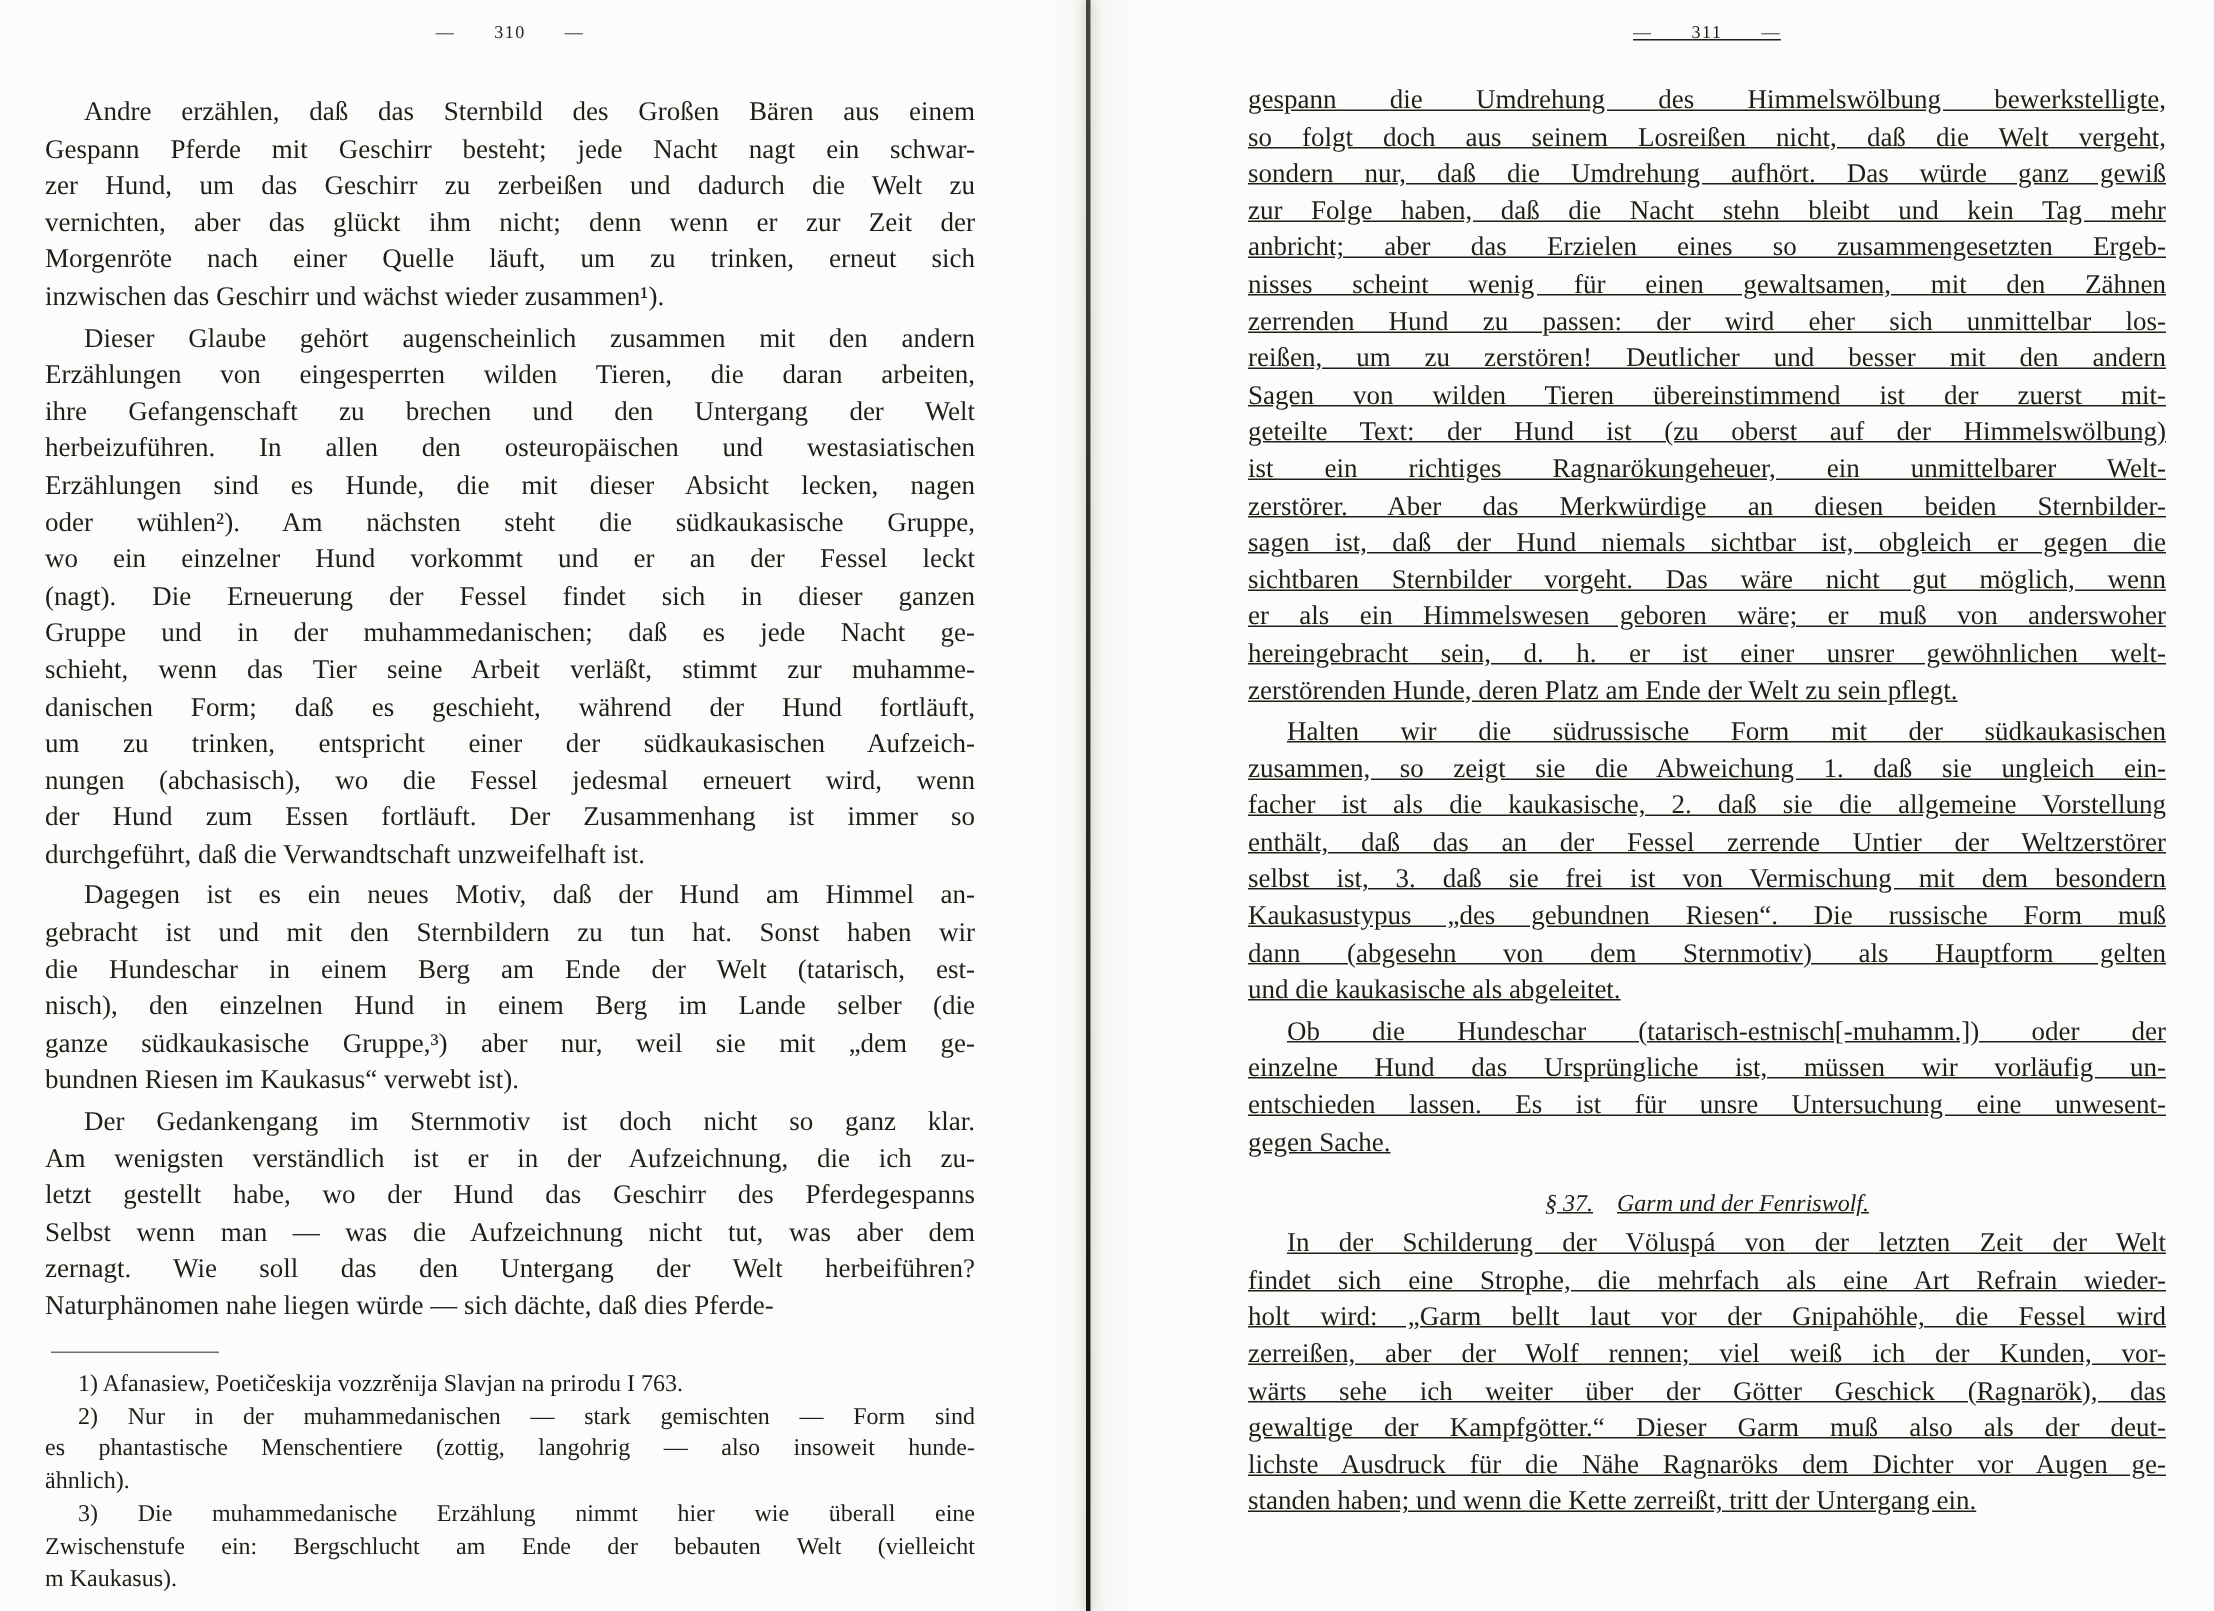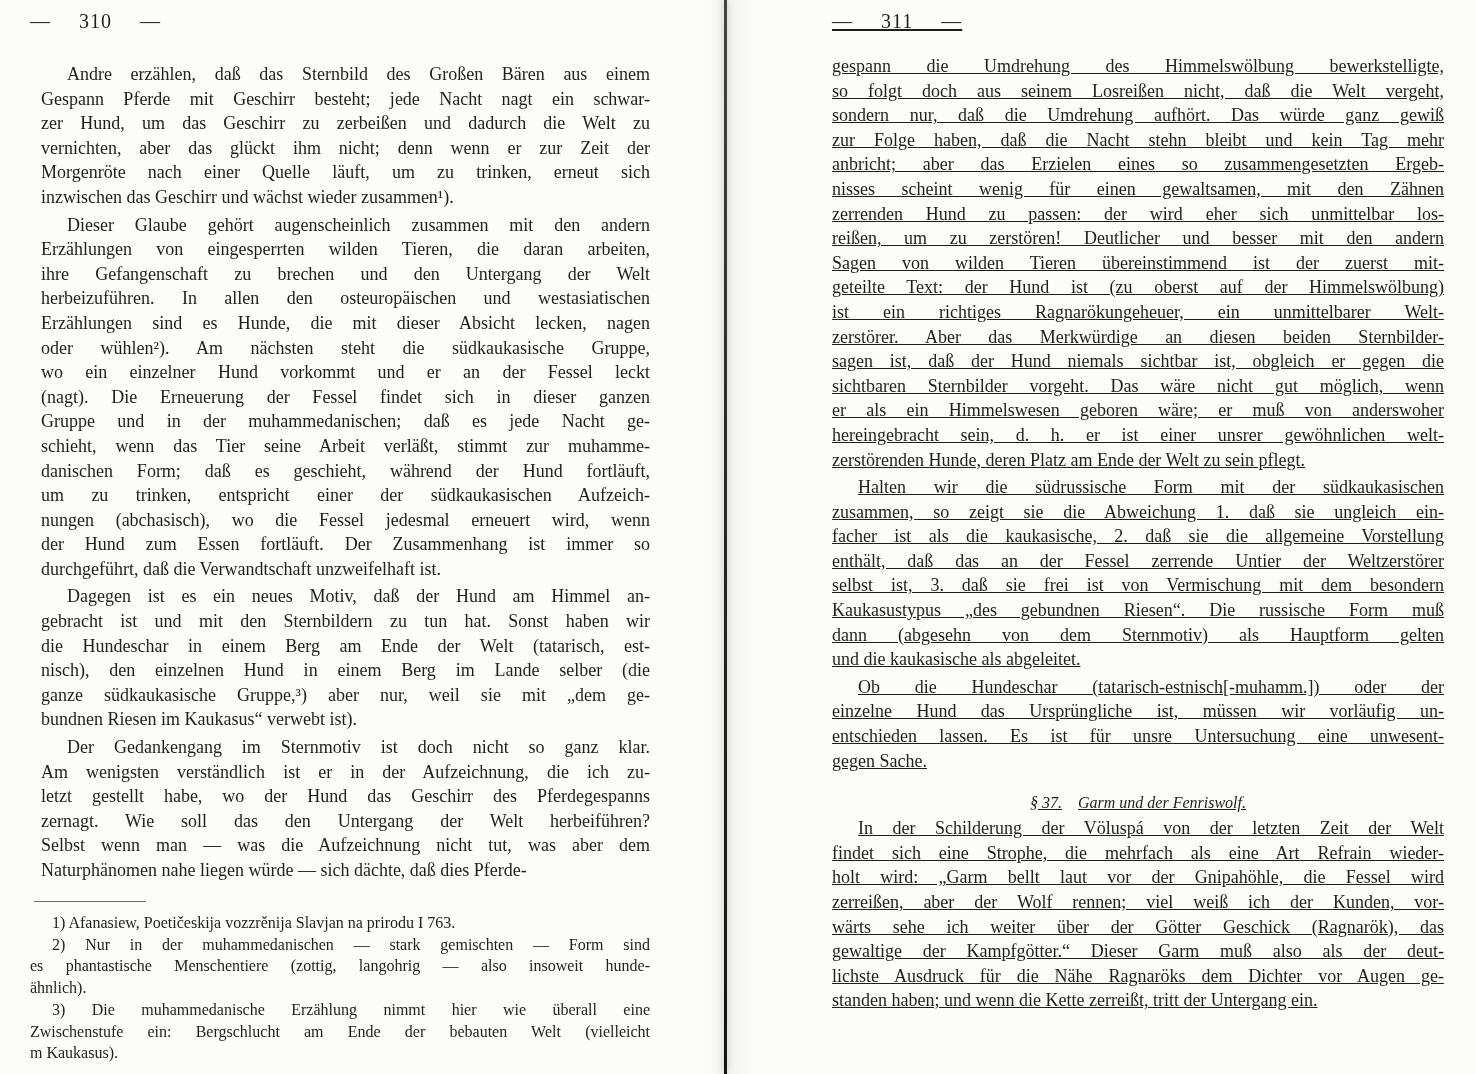--- a/index.html
+++ b/index.html
@@ -7,24 +7,24 @@
     width:1476px; height:1074px;
     background: var(--paper, #fcfcfa);
     font-family: "Liberation Serif", serif;
     color: var(--ink, #201e1b);
     position:relative; overflow:hidden;
   }
   .page { position:absolute; top:0; }
   #left-page  { left:30px;  width:620px; }
   #right-page { left:832px; width:612px;text-decoration:underline; }
   .page-header {
-    margin-top:8px; font-size:20px; line-height:26px;
+    text-align:center; margin-top:8px; font-size:12px; line-height:26px;
     word-spacing:22px; letter-spacing:1px; color: var(--ink, #201e1b);
   }
-  #left-page  .page-body { margin-top:28px;margin-left:11px; }
+  #left-page  .page-body { margin-top:28px; }
   #right-page .page-body { margin-top:20px; }
   .para { margin:0 0 3px 0; }
   .line {
     font-size:18px; line-height:24.6px;
     text-align:justify; text-align-last:left;
     white-space:normal;
   }
   .line.j { text-align-last:justify; }
   .para.indent .line:first-child { text-indent:26px; }
   .section-heading {
@@ -89,22 +89,22 @@
         <div class="line j">gebracht ist und mit den Sternbildern zu tun hat.  Sonst haben wir</div>
         <div class="line j">die Hundeschar in einem Berg am Ende der Welt (tatarisch, est-</div>
         <div class="line j">nisch), den einzelnen Hund in einem Berg im Lande selber (die</div>
         <div class="line j">ganze südkaukasische Gruppe,³) aber nur, weil sie mit „dem ge-</div>
         <div class="line">bundnen Riesen im Kaukasus“ verwebt ist).</div>
       </div>
       <div class="para indent">
         <div class="line j">Der Gedankengang im Sternmotiv ist doch nicht so ganz klar.</div>
         <div class="line j">Am wenigsten verständlich ist er in der Aufzeichnung, die ich zu-</div>
         <div class="line j">letzt gestellt habe, wo der Hund das Geschirr des Pferdegespanns</div>
+        <div class="line j">Selbst wenn man — was die Aufzeichnung nicht tut, was aber dem</div>
         <div class="line j">zernagt.  Wie soll das den Untergang der Welt herbeiführen?</div>
-        <div class="line j">Selbst wenn man — was die Aufzeichnung nicht tut, was aber dem</div>
         <div class="line">Naturphänomen nahe liegen würde — sich dächte, daß dies Pferde-</div>
       </div>
     </div>
   <div class="footnote-rule"></div>
   <div class="footnotes" id="left-footnotes">
       <div class="para footnote indent">
         <div class="line">1) Afanasiew, Poetičeskija vozzrěnija Slavjan na prirodu I 763.</div>
       </div>
       <div class="para footnote indent">
         <div class="line j">2) Nur in der muhammedanischen — stark gemischten — Form sind</div>

